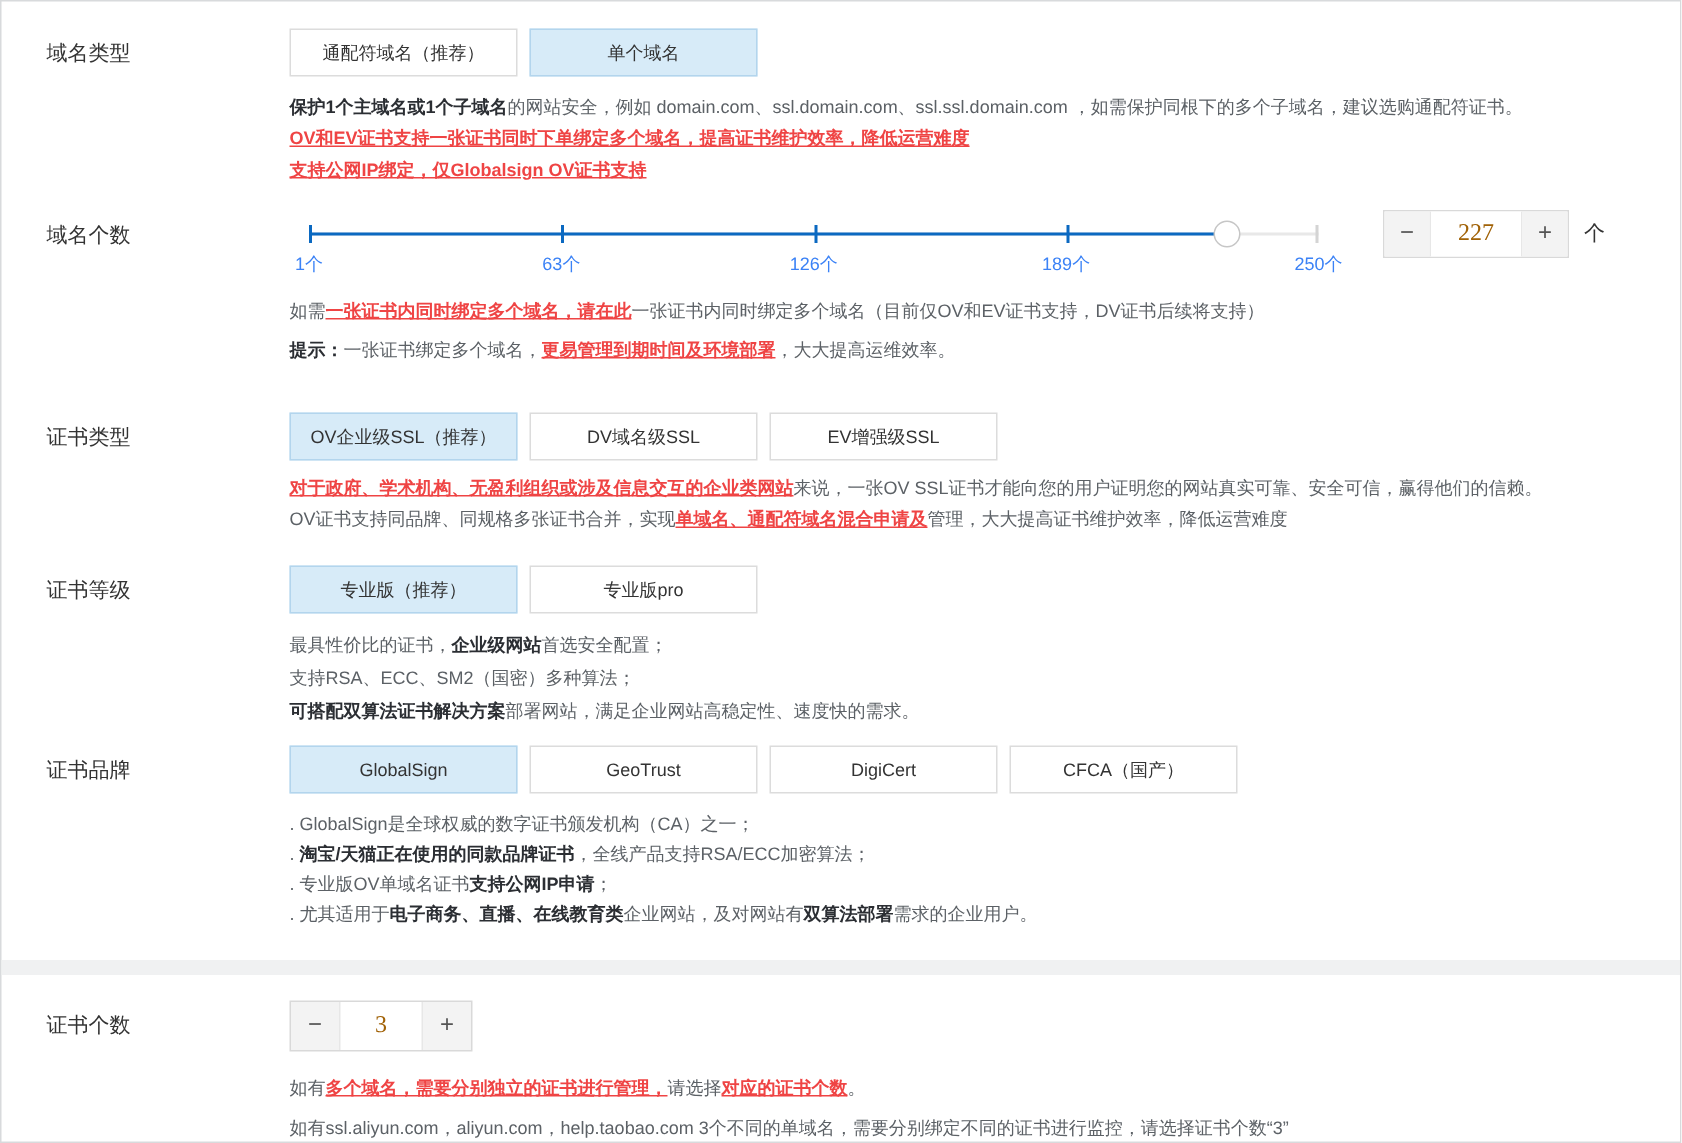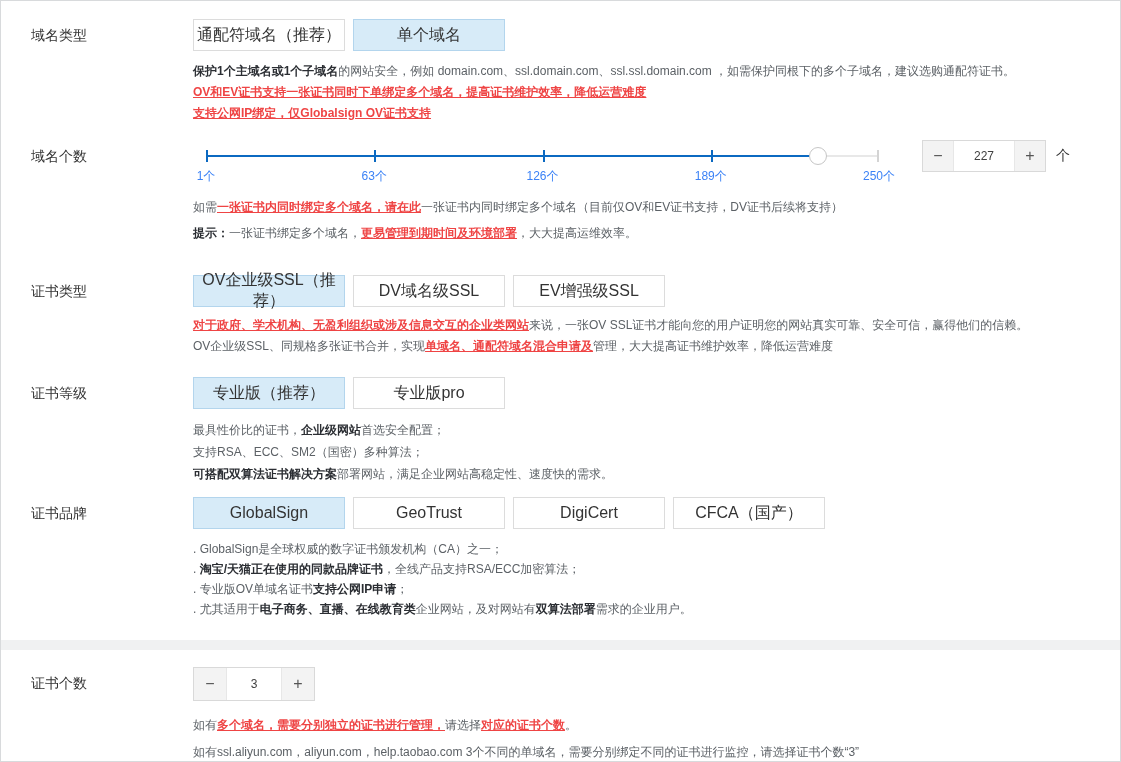--- a/index.html
+++ b/index.html
@@ -15,21 +15,21 @@
     width:192px; padding-left:30px; padding-top:8px;
     font-size:14px; color:#333; flex:none;
   }
   .row-content { flex:1; position:relative; }
 
   
   .btn-group { display:flex; }
   .opt {
     width:152px; height:32px; margin-right:8px;
     background:#fff; border:1px solid #dcdcdc;
-    font-size:16px; color:#333; cursor:pointer;
+    font-size:12px; color:#333; cursor:pointer;
     display:inline-flex; align-items:center; justify-content:center;
     font-family:inherit;
   }
   .opt.selected { background:#d7ebf8; border-color:#b3d5ed; }
 
   
   .desc { margin-top:10px; }
   .dline { font-size:12px; color:#5c6166; line-height:21px; }
   .b  { font-weight:bold; color:#2b2e33;margin-top:22px; }
   .bu { font-weight:bold; color:#ef4444; text-decoration:underline; }
@@ -77,23 +77,23 @@
   }
   .stepper {
     display:inline-flex; height:32px; border:1px solid #d9d9d9; background:#fff;
   }
   .st-btn {
     width:30px; border:none; background:#f3f3f3; cursor:pointer;
     font-size:16px; color:#555; display:flex; align-items:center; justify-content:center;
     font-family:inherit;
   }
   .st-val {
-    width:62px; background:#fff; font-size:12px; color:#404040;
+    width:62px; background:#fff; font-size:16px; color:#a16207;
     display:flex; align-items:center; justify-content:center;
-    border-left:1px solid #e7e7e7; border-right:1px solid #e7e7e7;
+    border-left:1px solid #e7e7e7; border-right:1px solid #e7e7e7;font-family:Liberation Serif, serif;
   }
   .unit { margin-left:10px; font-size:14px; color:#333; }
 
   
   .divider { height:10px; background:#f0f1f2; margin-top:21px; }
 
   
   .card-bottom { padding-top:17px; }
   .stepper.big { height:34px; }
   .stepper.big .st-btn { width:32px; }
@@ -157,21 +157,21 @@
     <div class="row row-cert-type">
       <div class="row-label">证书类型</div>
       <div class="row-content">
         <div class="btn-group">
           <button class="opt selected">OV企业级SSL（推荐）</button>
           <button class="opt">DV域名级SSL</button>
           <button class="opt">EV增强级SSL</button>
         </div>
         <div class="desc">
           <p class="dline"><span class="bu">对于政府、学术机构、无盈利组织或涉及信息交互的企业类网站</span><span>来说，一张OV SSL证书才能向您的用户证明您的网站真实可靠、安全可信，赢得他们的信赖。</span></p>
-          <p class="dline"><span>OV企业级SSL、同规格多张证书合并，实现</span><span class="bu">单域名、通配符域名混合申请及</span><span>管理，大大提高证书维护效率，降低运营难度</span></p>
+          <p class="dline"><span>OV证书支持同品牌、同规格多张证书合并，实现</span><span class="bu">单域名、通配符域名混合申请及</span><span>管理，大大提高证书维护效率，降低运营难度</span></p>
         </div>
       </div>
     </div>
 
     <div class="row row-cert-level">
       <div class="row-label">证书等级</div>
       <div class="row-content">
         <div class="btn-group">
           <button class="opt selected">专业版（推荐）</button>
           <button class="opt">专业版pro</button>

